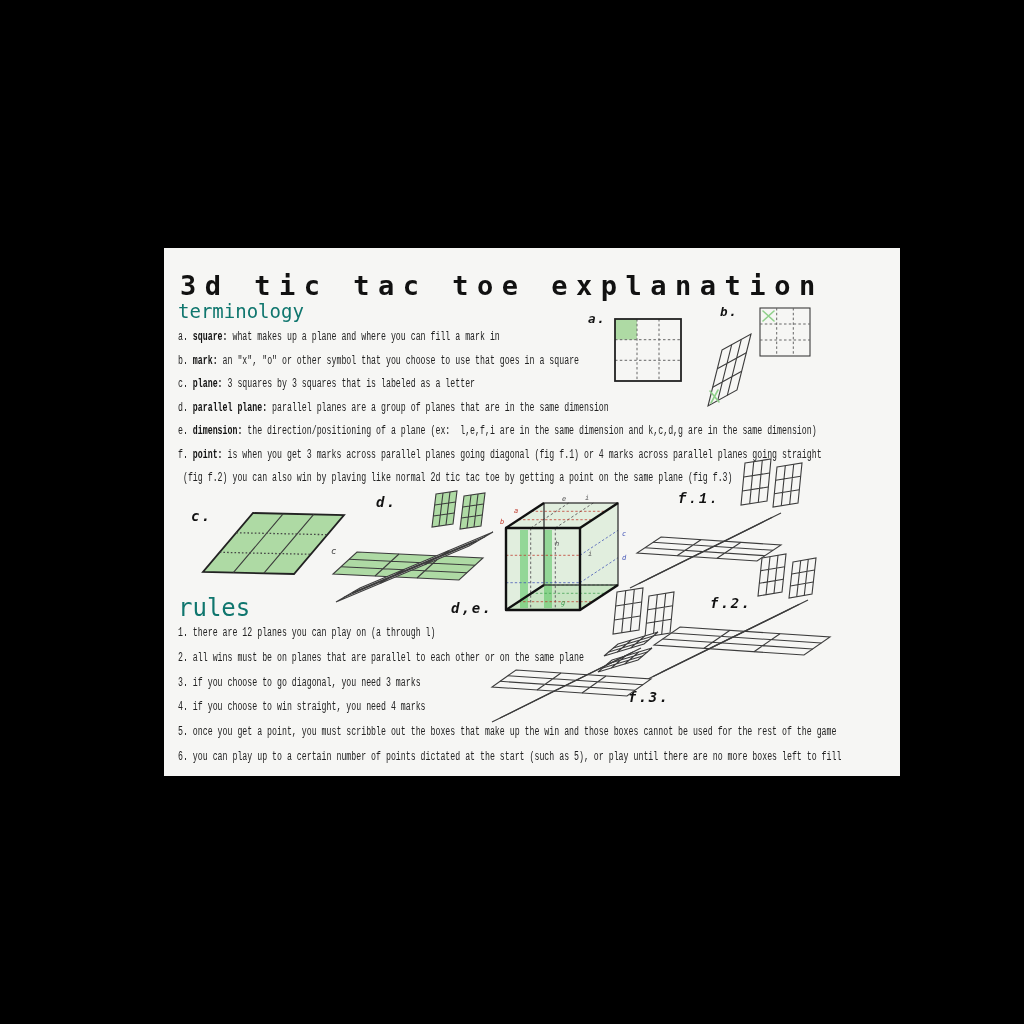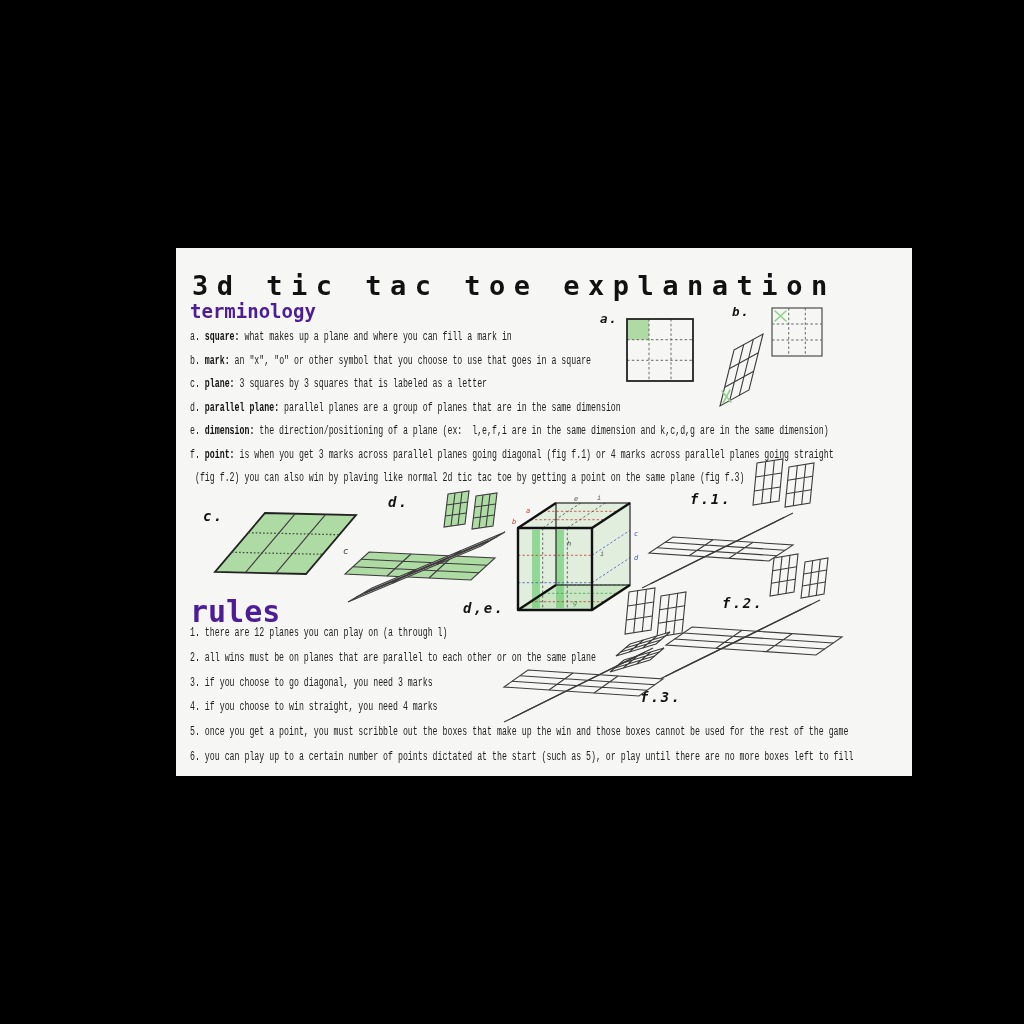--- a/index.html
+++ b/index.html
@@ -3,35 +3,35 @@
 <meta charset="utf-8">
 <style>
   :root{
     --page-bg:#000000; --card-bg:#f6f6f4; --ink:#1c1c1c;
     --green-fill:#aedaa4; --green-strong:#54c45c; --green-mark:#8fd08a;
     --line:#3c3c3c; --red:#c0392b; --blue:#3f51b5; --green-letter:#3fa052;
   }
   *{margin:0;padding:0;box-sizing:border-box;}
   html,body{width:1024px;height:1024px;background:var(--page-bg);overflow:hidden;}
   #card{
-    position:absolute;left:176px;top:248px;width:736px;height:528px;
+    position:absolute;left:164px;top:248px;width:736px;height:528px;
     background:var(--card-bg);color:var(--ink);
     box-shadow:0 0 18px rgba(0,0,0,.6);
     font-family:"Liberation Mono","DejaVu Sans Mono",monospace;
   }
   .abs{position:absolute;}
   #title{
     left:16px;top:22px;font-family:"DejaVu Sans Mono",monospace;
     font-weight:bold;font-size:27px;letter-spacing:8.5px;color:#111;white-space:pre;
   }
   .sect-head{
-    font-family:"DejaVu Sans Mono",monospace;font-weight:bold;color:#4c1d95;white-space:pre;
+    font-family:"DejaVu Sans Mono",monospace;font-weight:normal;color:#0f766e;white-space:pre;
   }
   #term-head{left:14px;top:52px;font-size:19px;}
-  #rules-head{left:14px;top:346px;font-size:30px;}
+  #rules-head{left:14px;top:346px;font-size:24px;}
   .text-block{position:absolute;left:14px;}
   #term-block{top:78px;}
   #rules-block{top:373px;}
   .mline{
     display:block;white-space:pre;font-size:12.5px;color:#222;
     transform:scaleX(0.66);transform-origin:0 50%;
   }
   #term-block .mline{height:23.5px;line-height:23.5px;}
   #rules-block .mline{height:24.8px;line-height:24.8px;}
   .mline b{font-weight:bold;color:#111;}
@@ -90,21 +90,21 @@
     <div class="mline">4. if you choose to win straight, you need 4 marks</div>
     <div class="mline">5. once you get a point, you must scribble out the boxes that make up the win and those boxes cannot be used for the rest of the game</div>
     <div class="mline">6. you can play up to a certain number of points dictated at the start (such as 5), or play until there are no more boxes left to fill</div>
   </div>
 
   <div class="fig-label fl-sm" style="left:424px;top:63px;">a.</div>
   <div class="fig-label fl-sm" style="left:556px;top:56px;">b.</div>
   <div class="fig-label fl-md" style="left:27px;top:260px;">c.</div>
   <div class="fig-label fl-md" style="left:212px;top:246px;">d.</div>
   <div class="fig-label fl-md" style="left:287px;top:352px;">d,e.</div>
-  <div class="fig-label fl-md" style="left:514px;top:243px;">f.1.</div>
+  <div class="fig-label fl-md" style="left:514px;top:243px;font-family:Liberation Mono, monospace;">f.1.</div>
   <div class="fig-label fl-md" style="left:534px;top:347px;margin-left:12px;">f.2.</div>
   <div class="fig-label fl-md" style="left:464px;top:441px;">f.3.</div>
 
   <svg id="diagrams" width="672" height="528" viewBox="0 0 672 528">
 
     <g>
       <rect x="451" y="71" width="22" height="20.7" class="gfill"></rect>
       <path class="dash" d="M473,71 V133 M495,71 V133 M451,91.7 H517 M451,112.3 H517"></path>
       <rect x="451" y="71" width="66" height="62" class="s2"></rect>
     </g>

